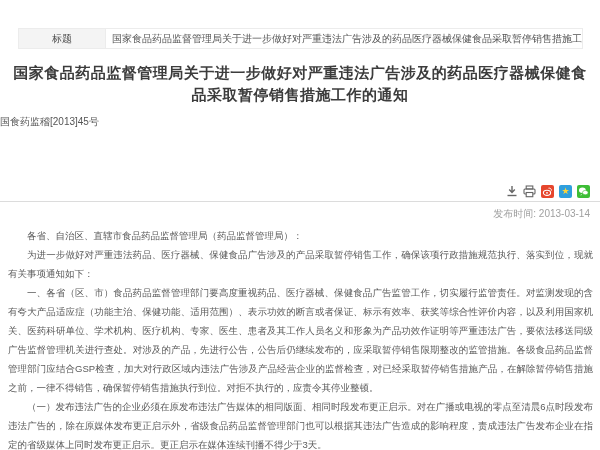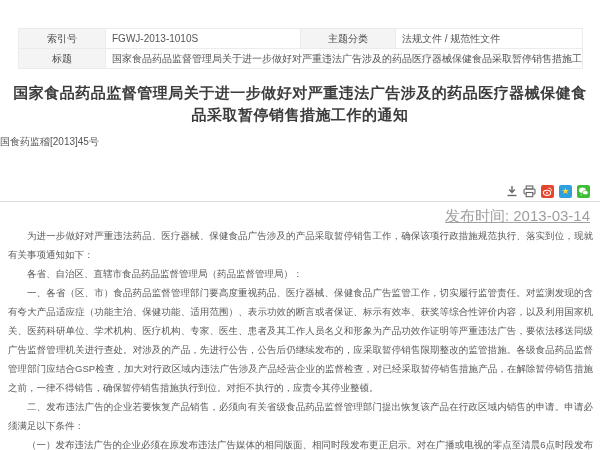--- a/index.html
+++ b/index.html
@@ -25,42 +25,36 @@
   
   .toolbar { position: absolute; right: 10px; top: 156px; display: flex;
     align-items: center; gap: 5px; height: 14px; }
   .tool-ico { width: 13px; height: 13px; display: inline-flex; align-items: center;
     justify-content: center; cursor: pointer; }
   .share-ico { width: 13px; height: 13px; border-radius: 2px; display: inline-flex;
     align-items: center; justify-content: center; cursor: pointer; }
 
   .divider { position: absolute; left: 0; right: 0; top: 173px;
     border-top: 1px solid #dcdcdc; }
-  .pubtime { position: absolute; right: 10px; top: 179px; font-size: 15px;
-    color: #a0a0a0; text-decoration: underline; }
+  .pubtime { position: absolute; right: 10px; top: 179px; font-size: 10px;
+    color: #a0a0a0; }
 
   
   .content { position: absolute; top: 198px; left: 8px; right: 7px; bottom: 0;
     overflow: hidden; font-size: 9.5px; color: #5a5a5a; line-height: 19px;
     text-align: justify; }
   .content p { text-indent: 2em; }
 </style>
 </head>
 <body>
 
 <div class="page">
 
   <table class="meta">
     <tbody>
-        <tr>
-      <td class="lbl">索引号</td>
-      <td class="val" style="width:195px">FGWJ-2013-1010S</td>
-      <td class="lbl lbl2">主题分类</td>
-      <td class="val">法规文件 / 规范性文件</td>
-    </tr>
     <tr>
       <td class="lbl">标题</td>
       <td class="val" colspan="3">国家食品药品监督管理局关于进一步做好对严重违法广告涉及的药品医疗器械保健食品采取暂停销售措施工作的通知</td>
     </tr>
   </tbody>
     </table>
 
   <h1 class="doc-title">国家食品药品监督管理局关于进一步做好对严重违法广告涉及的药品医疗器械保健食品采取暂停销售措施工作的通知</h1>
   <div class="doc-number">国食药监稽[2013]45号</div>
 
@@ -96,21 +90,20 @@
   </div>
 
   <div class="divider"></div>
 
   <div class="pubtime">
     <span>发布时间:</span>
     <span>2013-03-14</span>
   </div>
 
   <div class="content">
+    <p>各省、自治区、直辖市食品药品监督管理局（药品监督管理局）：</p>
     <p>为进一步做好对严重违法药品、医疗器械、保健食品广告涉及的产品采取暂停销售工作，确保该项行政措施规范执行、落实到位，现就有关事项通知如下：</p>
-    <p>各省、自治区、直辖市食品药品监督管理局（药品监督管理局）：</p>
     <p>一、各省（区、市）食品药品监督管理部门要高度重视药品、医疗器械、保健食品广告监管工作，切实履行监管责任。对监测发现的含有夸大产品适应症（功能主治、保健功能、适用范围）、表示功效的断言或者保证、标示有效率、获奖等综合性评价内容，以及利用国家机关、医药科研单位、学术机构、医疗机构、专家、医生、患者及其工作人员名义和形象为产品功效作证明等严重违法广告，要依法移送同级广告监督管理机关进行查处。对涉及的产品，先进行公告，公告后仍继续发布的，应采取暂停销售限期整改的监管措施。各级食品药品监督管理部门应结合GSP检查，加大对行政区域内违法广告涉及产品经营企业的监督检查，对已经采取暂停销售措施产品，在解除暂停销售措施之前，一律不得销售，确保暂停销售措施执行到位。对拒不执行的，应责令其停业整顿。</p>
-    <p>二、发布违法广告的企业若要恢复产品销售，必须向有关省级食品药品监督管理部门提出恢复该产品在行政区域内销售的申请。申请必须满足以下条件：</p>
     <p>（一）发布违法广告的企业必须在原发布违法广告媒体的相同版面、相同时段发布更正启示。对在广播或电视的零点至清晨6点时段发布违法广告的，除在原媒体发布更正启示外，省级食品药品监督管理部门也可以根据其违法广告造成的影响程度，责成违法广告发布企业在指定的省级媒体上同时发布更正启示。更正启示在媒体连续刊播不得少于3天。</p>
 
   </div>
 
 </div>
 
 </body></html>

